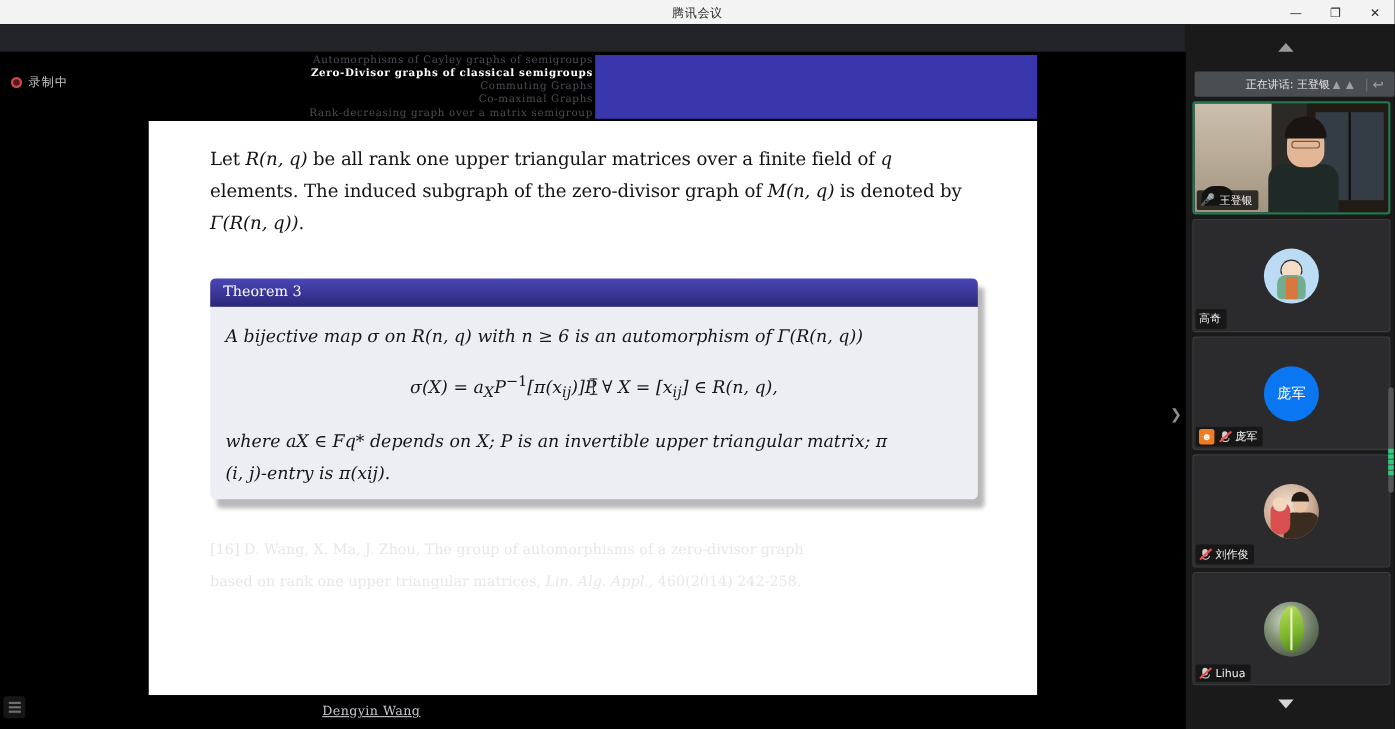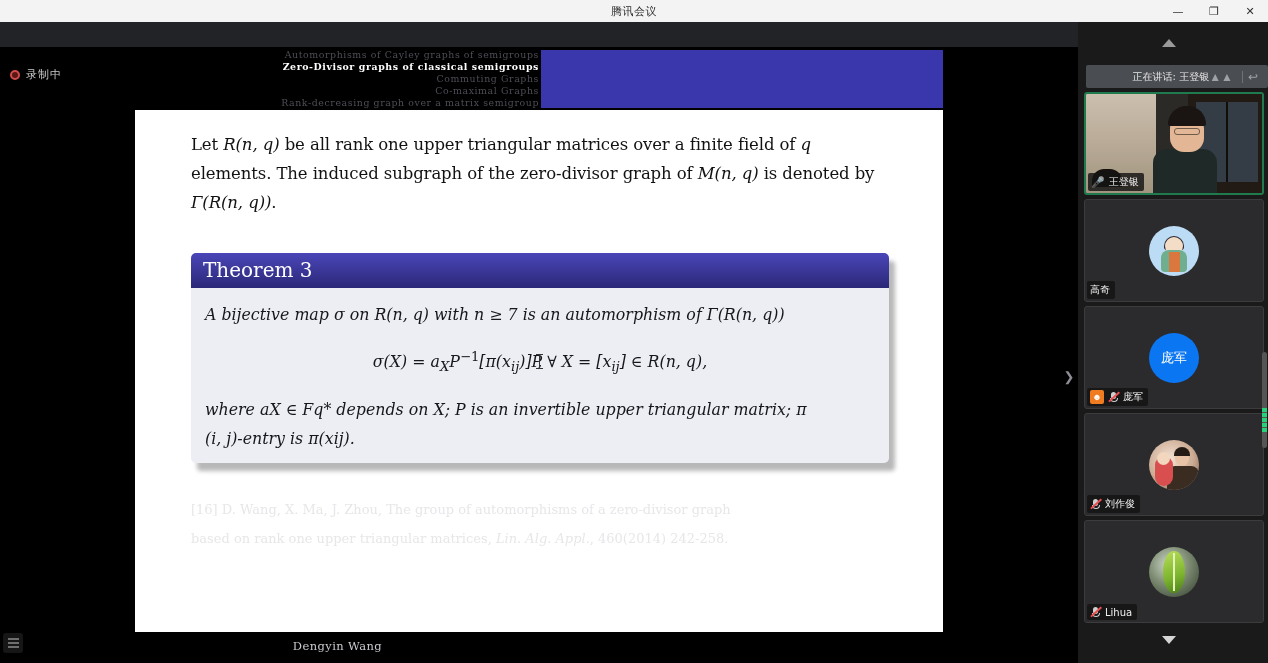--- a/index.html
+++ b/index.html
@@ -100,21 +100,21 @@
   
   .thmwrap { position: relative; margin-top: 36px; width: 698px; }
   .thmwrap::after {
     content: ""; position: absolute; left: 6px; top: 8px;
     width: 698px; height: 100%; background: rgba(0,0,0,.28);
     border-radius: 4px; z-index: 0; filter: blur(2px);
   }
   .thmbox { position: relative; z-index: 1; border-radius: 5px; overflow: hidden; }
   .thm-title {
     background: linear-gradient(180deg,#4a46b8 0%, #2b2878 100%);
-    color: #fff; font-family: "DejaVu Serif", serif; font-size: 20px;
+    color: #fff; font-family: "DejaVu Serif", serif; font-size: 13px;
     padding: 5px 12px 6px 12px;
   }
   .thm-content {
     background: #eceef4; padding: 12px 14px 10px 14px;
     font-family: "DejaVu Serif", serif; font-style: italic;
     font-size: 15.8px; line-height: 29px; color: #16161c;
   }
   .thm-eq {
     text-align: center; font-style: normal; margin: 13px 0 14px 0;
     font-size: 15.8px; position: relative;
@@ -137,20 +137,21 @@
   .biblio em { font-style: italic; }
 
   .slide-foot {
     position: relative; width: 808px; height: 28px; background: #000;
     display: flex; align-items: center;
   }
   .foot-author {
     width: 405px; text-align: center;
     font-family: "DejaVu Serif", serif; font-size: 11.5px; color: #c9c9cf;
     letter-spacing: .4px;
+    text-decoration: underline;
   }
   .foot-title {
     flex: 1; height: 28px; background: #3a36ac; color: #fff;
     display: flex; align-items: center; padding-left: 16px;
     font-family: "DejaVu Serif", serif; font-size: 11.5px; font-weight: bold;
     letter-spacing: .6px; white-space: nowrap; overflow: hidden;
   }
 
   
   .collapse {
@@ -318,21 +319,21 @@
         <div class="para">
           <span>Let </span><span class="mi">R(n, q)</span><span> be all rank one upper triangular matrices over a finite field of </span><span class="mi">q</span>
           <span>elements. The induced subgraph of the zero-divisor graph of </span><span class="mi">M(n, q)</span><span> is</span>
           <span>denoted by </span><span class="mi">Γ(R(n, q))</span><span>.</span>
         </div>
 
         <div class="thmwrap">
           <div class="thmbox">
             <div class="thm-title">Theorem 3</div>
             <div class="thm-content">
-              <div>A bijective map σ on R(n, q) with n ≥ 7 is an automorphism of Γ(R(n, q))</div>
+              <div>A bijective map σ on R(n, q) with n ≥ 6 is an automorphism of Γ(R(n, q))</div>
 
               <div class="thm-eq">
                 <span class="mi">σ(X) = a</span><sub class="mi">X</sub><span class="mi">P</span><sup>−1</sup><span class="mi">[π(x</span><sub class="mi">ij</sub><span class="mi">)]P</span><span class="caret"></span><span class="mi">,   ∀ X = [x</span><sub class="mi">ij</sub><span class="mi">] ∈ R(n, q),</span>
               </div>
 
               <div>where aX ∈ Fq* depends on X; P is an invertible upper triangular matrix; π</div>
               <div>(i, j)-entry is π(xij).</div>
             </div>
           </div>
         </div>

